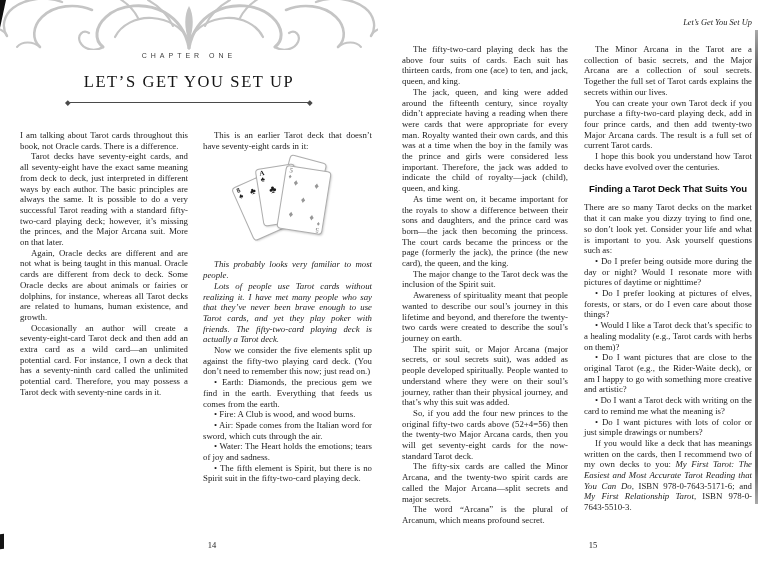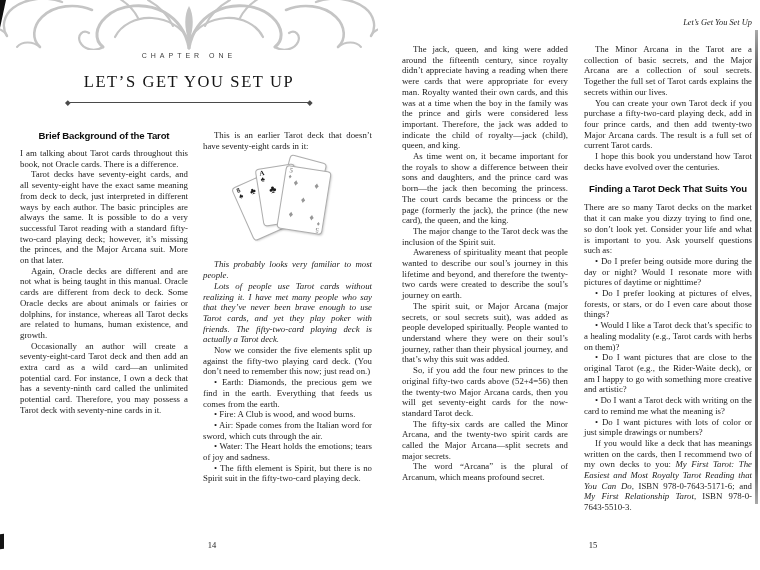--- a/index.html
+++ b/index.html
@@ -106,21 +106,20 @@
 
   <div class="chapter-label">CHAPTER ONE</div>
   <div class="page-title">LET’S GET YOU SET UP</div>
   <div class="title-rule">
     <span class="diam"></span>
     <span class="line"></span>
     <span class="diam"></span>
   </div>
 
   <div class="col lp-col1">
-    <div class="subhead">Brief Background of the Tarot</div>
     <p class="p gap">I am talking about Tarot cards throughout this book, not Oracle cards. There is a difference.</p>
     <p class="p ind">Tarot decks have seventy-eight cards, and all seventy-eight have the exact same meaning from deck to deck, just interpreted in different ways by each author. The basic principles are always the same. It is possible to do a very successful Tarot reading with a standard fifty-two-card playing deck; however, it’s missing the princes, and the Major Arcana suit. More on that later.</p>
     <p class="p ind">Again, Oracle decks are different and are not what is being taught in this manual. Oracle cards are different from deck to deck. Some Oracle decks are about animals or fairies or dolphins, for instance, whereas all Tarot decks are related to humans, human existence, and growth.</p>
     <p class="p ind">Occasionally an author will create a seventy-eight-card Tarot deck and then add an extra card as a wild card—an unlimited potential card. For instance, I own a deck that has a seventy-ninth card called the unlimited potential card. Therefore, you may possess a Tarot deck with seventy-nine cards in it.</p>
   </div>
 
   <div class="col lp-col2">
     <p class="p ind">This is an earlier Tarot deck that doesn’t have seventy-eight cards in it:</p>
 
     <div class="card-fan">
@@ -167,20 +166,21 @@
     <p class="p ind">• The fifth element is Spirit, but there is no Spirit suit in the fifty-two-card playing deck.</p>
   </div>
 
   <div class="page-number">14</div>
 </div>
 
 <div class="page right">
   <div class="running-header">Let’s Get You Set Up</div>
 
   <div class="col rp-col1">
+    <p class="p ind">The fifty-two-card playing deck has the above four suits of cards. Each suit has thirteen cards, from one (ace) to ten, and jack, queen, and king.</p>
     <p class="p ind">The jack, queen, and king were added around the fifteenth century, since royalty didn’t appreciate having a reading when there were cards that were appropriate for every man. Royalty wanted their own cards, and this was at a time when the boy in the family was the prince and girls were considered less important. Therefore, the jack was added to indicate the child of royalty—jack (child), queen, and king.</p>
     <p class="p ind">As time went on, it became important for the royals to show a difference between their sons and daughters, and the prince card was born—the jack then becoming the princess. The court cards became the princess or the page (formerly the jack), the prince (the new card), the queen, and the king.</p>
     <p class="p ind">The major change to the Tarot deck was the inclusion of the Spirit suit.</p>
     <p class="p ind">Awareness of spirituality meant that people wanted to describe our soul’s journey in this lifetime and beyond, and therefore the twenty-two cards were created to describe the soul’s journey on earth.</p>
     <p class="p ind">The spirit suit, or Major Arcana (major secrets, or soul secrets suit), was added as people developed spiritually. People wanted to understand where they were on their soul’s journey, rather than their physical journey, and that’s why this suit was added.</p>
     <p class="p ind">So, if you add the four new princes to the original fifty-two cards above (52+4=56) then the twenty-two Major Arcana cards, then you will get seventy-eight cards for the now-standard Tarot deck.</p>
     <p class="p ind">The fifty-six cards are called the Minor Arcana, and the twenty-two spirit cards are called the Major Arcana—split secrets and major secrets.</p>
     <p class="p ind">The word “Arcana” is the plural of Arcanum, which means profound secret.</p>
   </div>
 
@@ -189,21 +189,21 @@
     <p class="p ind gap">You can create your own Tarot deck if you purchase a fifty-two-card playing deck, add in four prince cards, and then add twenty-two Major Arcana cards. The result is a full set of current Tarot cards.</p>
     <p class="p ind">I hope this book you understand how Tarot decks have evolved over the centuries.</p>
     <div class="subhead mid">Finding a Tarot Deck That Suits You</div>
     <p class="p">There are so many Tarot decks on the market that it can make you dizzy trying to find one, so don’t look yet. Consider your life and what is important to you. Ask yourself questions such as:</p>
     <p class="p ind">• Do I prefer being outside more during the day or night? Would I resonate more with pictures of daytime or nighttime?</p>
     <p class="p ind">• Do I prefer looking at pictures of elves, forests, or stars, or do I even care about those things?</p>
     <p class="p ind">• Would I like a Tarot deck that’s specific to a healing modality (e.g., Tarot cards with herbs on them)?</p>
     <p class="p ind">• Do I want pictures that are close to the original Tarot (e.g., the Rider-Waite deck), or am I happy to go with something more creative and artistic?</p>
     <p class="p ind">• Do I want a Tarot deck with writing on the card to remind me what the meaning is?</p>
     <p class="p ind">• Do I want pictures with lots of color or just simple drawings or numbers?</p>
-    <p class="p ind"><span>If you would like a deck that has meanings written on the cards, then I recommend two of my own decks to you: </span><i>My First Tarot: The Easiest and Most Royalty Tarot Reading that You Can Do</i><span>, ISBN 978-0-7643-5171-6; and </span><i>My First Relationship Tarot</i><span>, ISBN 978-0-7643-5510-3.</span></p>
+    <p class="p ind"><span>If you would like a deck that has meanings written on the cards, then I recommend two of my own decks to you: </span><i>My First Tarot: The Easiest and Most Accurate Tarot Reading that You Can Do</i><span>, ISBN 978-0-7643-5171-6; and </span><i>My First Relationship Tarot</i><span>, ISBN 978-0-7643-5510-3.</span></p>
   </div>
 
   <div class="page-number">15</div>
 </div>
 
 <div class="artifact-tl"></div>
 <div class="artifact-bl"></div>
 <div class="artifact-right"></div>
 
 </body></html>

